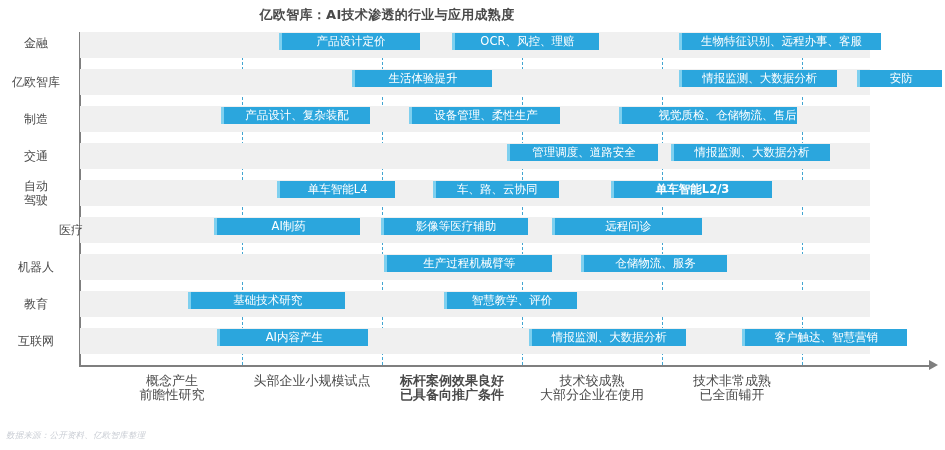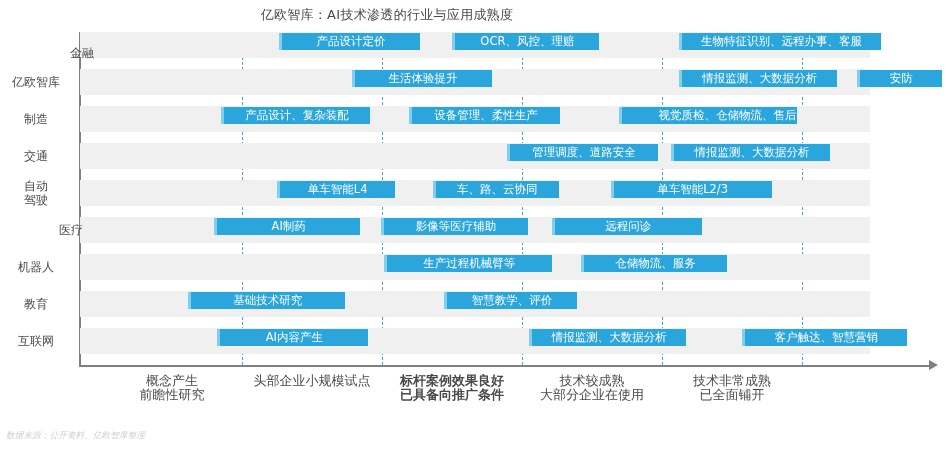--- a/index.html
+++ b/index.html
@@ -3,21 +3,21 @@
 <meta charset="utf-8">
 <style>
   html,body{margin:0;padding:0;}
   body{
     width:945px;height:450px;background:#ffffff;
     font-family:"DejaVu Sans","Liberation Sans",sans-serif;
     overflow:hidden;position:relative;
   }
   #chart-title{
     position:absolute;left:0;top:6px;width:774px;text-align:center;
-    font-size:13px;font-weight:normal;color:#4a4a4a;letter-spacing:.3px;
+    font-size:13px;font-weight:bold;color:#4a4a4a;letter-spacing:.3px;
   }
   #y-axis{
     position:absolute;left:79px;top:32px;width:2px;height:334px;background:#7f7f7f;
   }
   #x-axis{
     position:absolute;left:79px;top:365px;width:852px;height:1.5px;background:#7f7f7f;
   }
   #x-arrow{
     position:absolute;left:929px;top:360px;width:0;height:0;
     border-left:9px solid #7f7f7f;border-top:5px solid transparent;border-bottom:5px solid transparent;
@@ -81,38 +81,38 @@
     <div class="row" style="left: 80px; top: 106px;"></div>
     <div class="bar" style="left: 221.4px; width: 148.4px; top: 107px; position: absolute;">产品设计、复杂装配</div>
     <div class="bar" style="left: 409px; width: 151.2px; top: 107px; position: absolute;">设备管理、柔性生产</div>
     <div class="bar" style="left: 619px; width: 177.8px; top: 107px; position: absolute; padding-left: 36px;">视觉质检、仓储物流、售后</div>
     <div class="row" style="left: 80px; top: 143px;"></div>
     <div class="bar" style="left: 507px; width: 151.2px; top: 144px; position: absolute;">管理调度、道路安全</div>
     <div class="bar" style="left: 670.8px; width: 159.6px; top: 144px; position: absolute;">情报监测、大数据分析</div>
     <div class="row" style="left: 80px; top: 180px;"></div>
     <div class="bar" style="left: 277.4px; width: 117.6px; top: 181px; position: absolute;">单车智能L4</div>
     <div class="bar" style="left: 432.8px; width: 126px; top: 181px; position: absolute;">车、路、云协同</div>
-    <div class="bar" style="left: 610.6px; width: 161px; top: 181px; position: absolute;">单车智能L2/3</div>
+    <div class="bar" style="left: 610.6px; width: 161px; top: 181px; position: absolute; font-weight: bold;">单车智能L2/3</div>
     <div class="row" style="left: 80px; top: 217px;"></div>
     <div class="bar" style="left: 214.4px; width: 145.6px; top: 218px; position: absolute;">AI制药</div>
     <div class="bar" style="left: 381px; width: 147px; top: 218px; position: absolute;">影像等医疗辅助</div>
     <div class="bar" style="left: 551.8px; width: 149.8px; top: 218px; position: absolute;">远程问诊</div>
     <div class="row" style="left: 80px; top: 254px;"></div>
     <div class="bar" style="left: 383.8px; width: 168px; top: 255px; position: absolute;">生产过程机械臂等</div>
     <div class="bar" style="left: 581.2px; width: 145.6px; top: 255px; position: absolute;">仓储物流、服务</div>
     <div class="row" style="left: 80px; top: 291px;"></div>
     <div class="bar" style="left: 187.8px; width: 156.8px; top: 292px; position: absolute;">基础技术研究</div>
     <div class="bar" style="left: 444px; width: 133px; top: 292px; position: absolute;">智慧教学、评价</div>
     <div class="row" style="left: 80px; top: 328px;"></div>
     <div class="bar" style="left: 217.2px; width: 151.2px; top: 329px; position: absolute;">AI内容产生</div>
     <div class="bar" style="left: 529.4px; width: 156.8px; top: 329px; position: absolute;">情报监测、大数据分析</div>
     <div class="bar" style="left: 742.2px; width: 165.2px; top: 329px; position: absolute;">客户触达、智慧营销</div>
   </div>
 <div id="labels-layer">
-    <div class="row-label" style="top: 46px; margin-left: 46px;">
+    <div class="row-label" style="top: 36px;">
       <div>金融</div>
     </div>
     <div class="row-label" style="top: 75px;">
       <div>亿欧智库</div>
     </div>
     <div class="row-label" style="top: 112px;">
       <div>制造</div>
     </div>
     <div class="row-label" style="top: 149px;">
       <div>交通</div>

